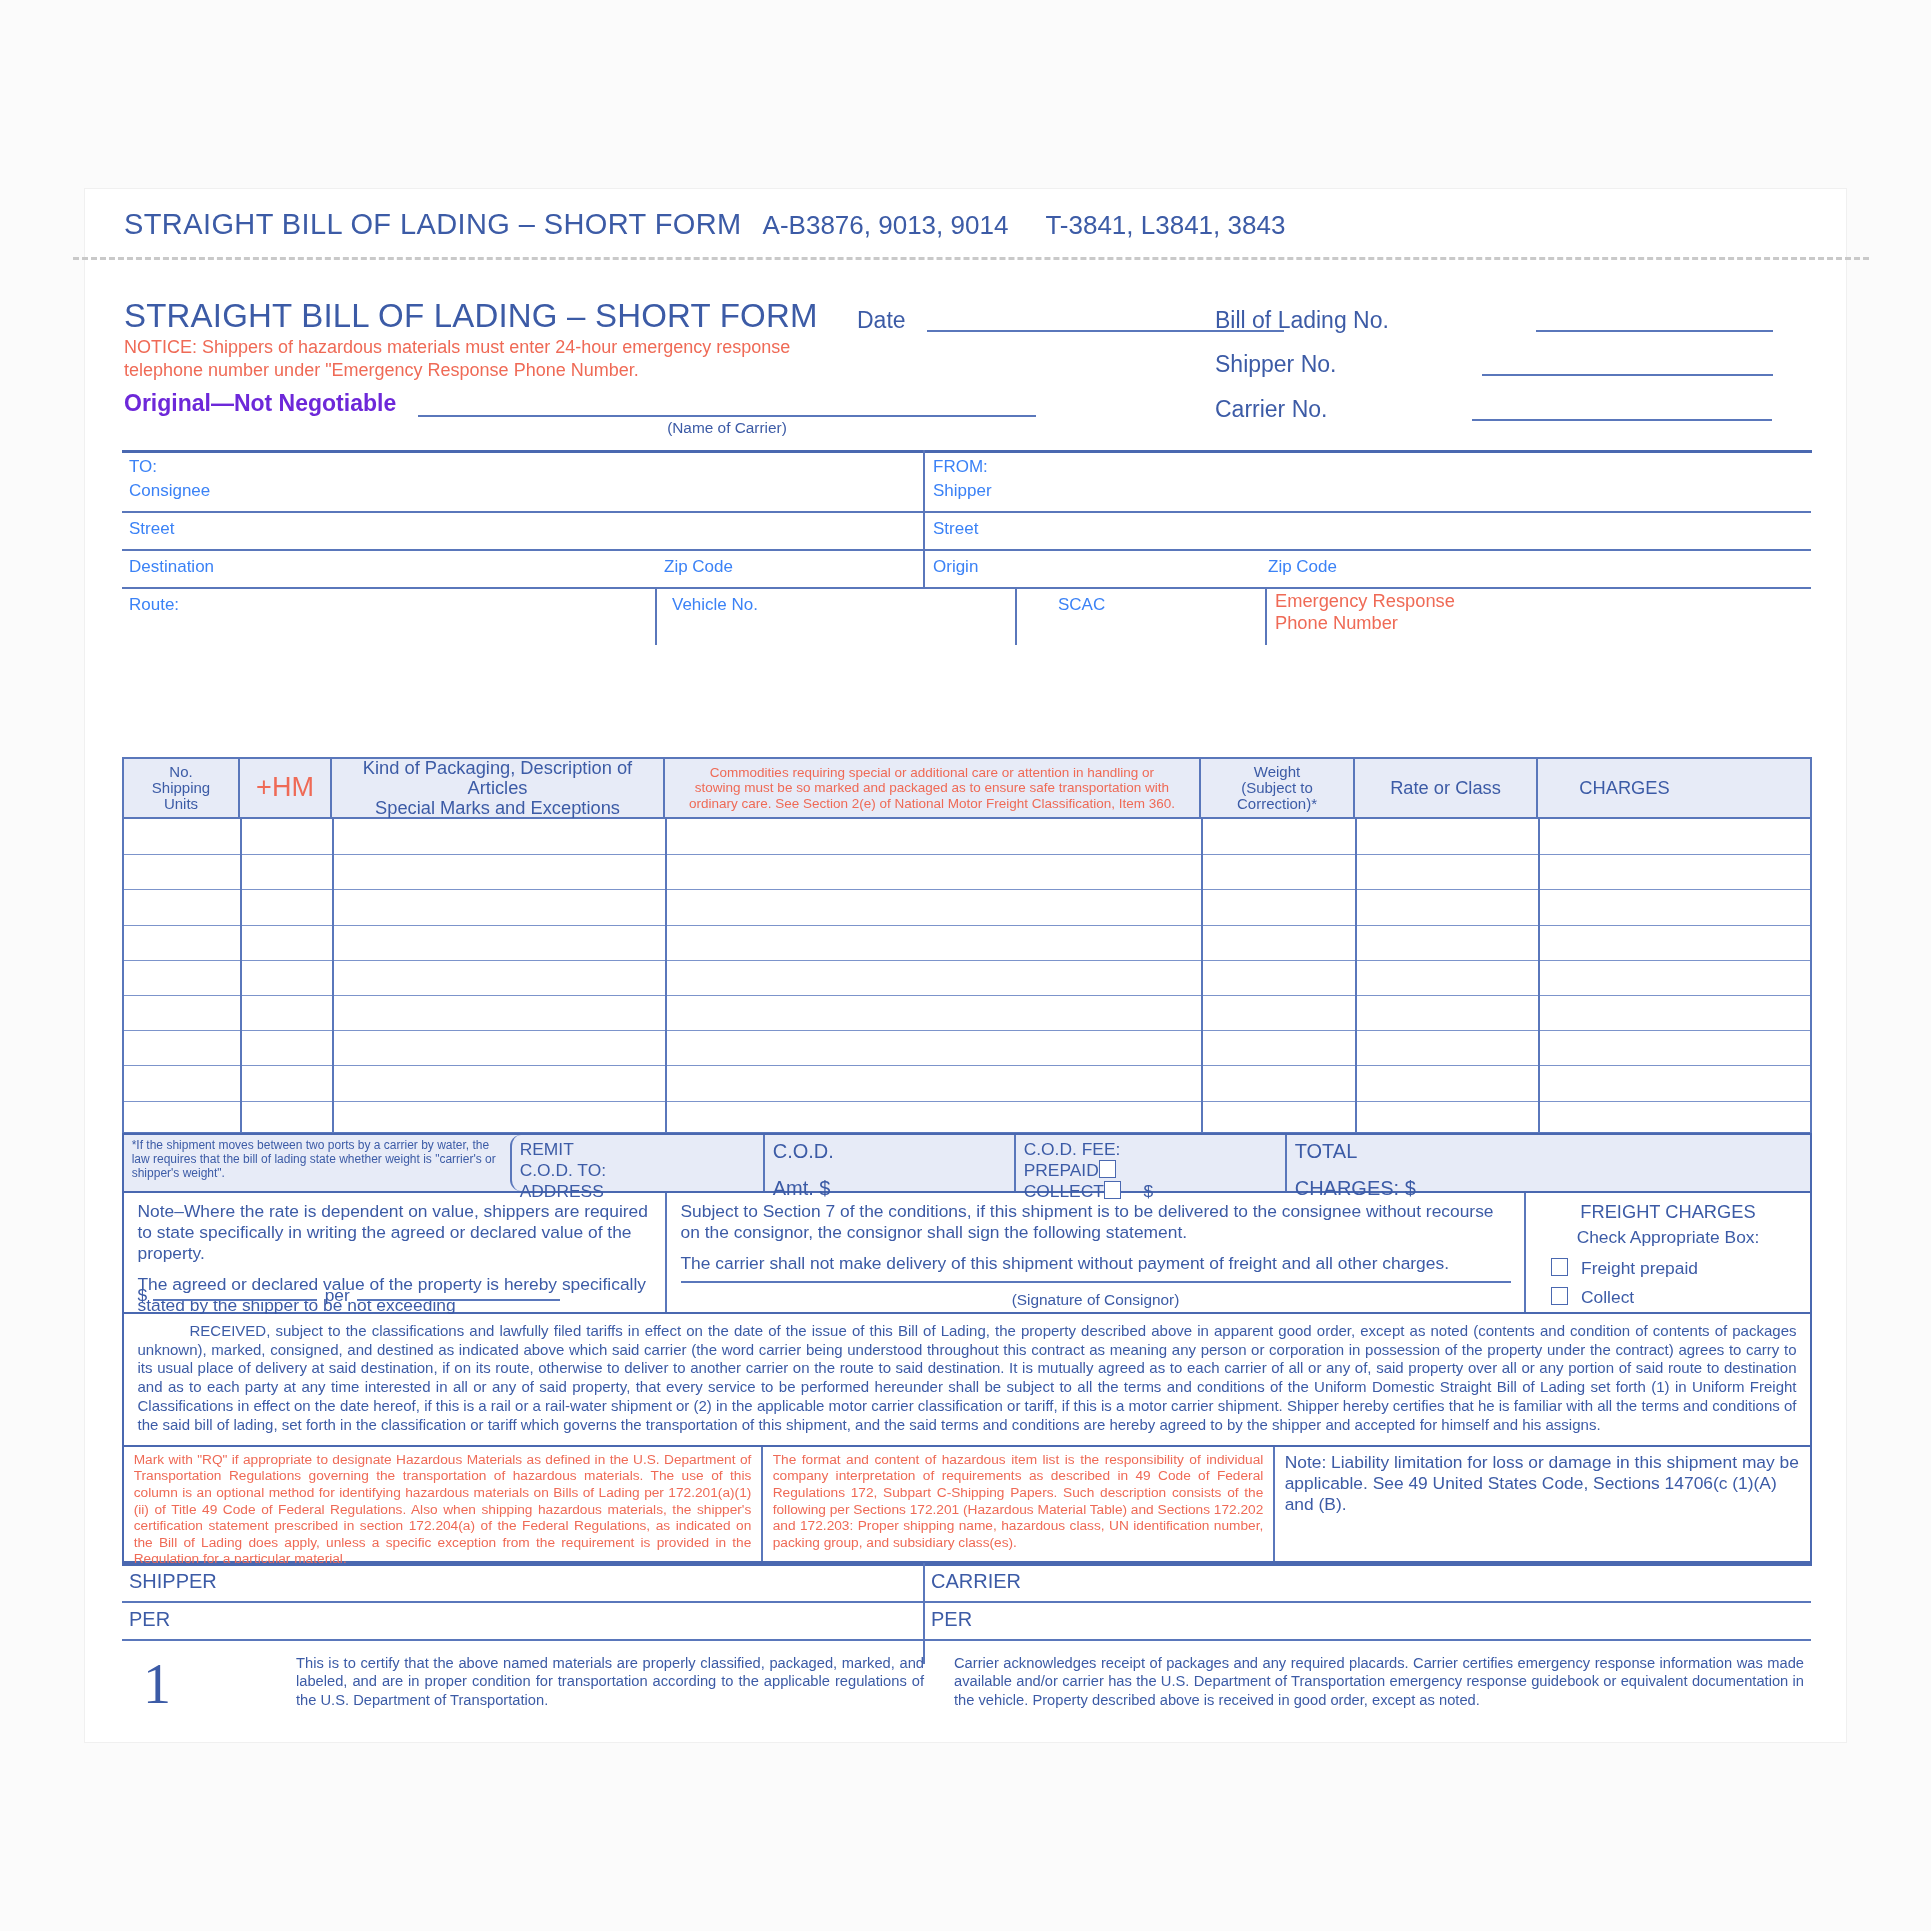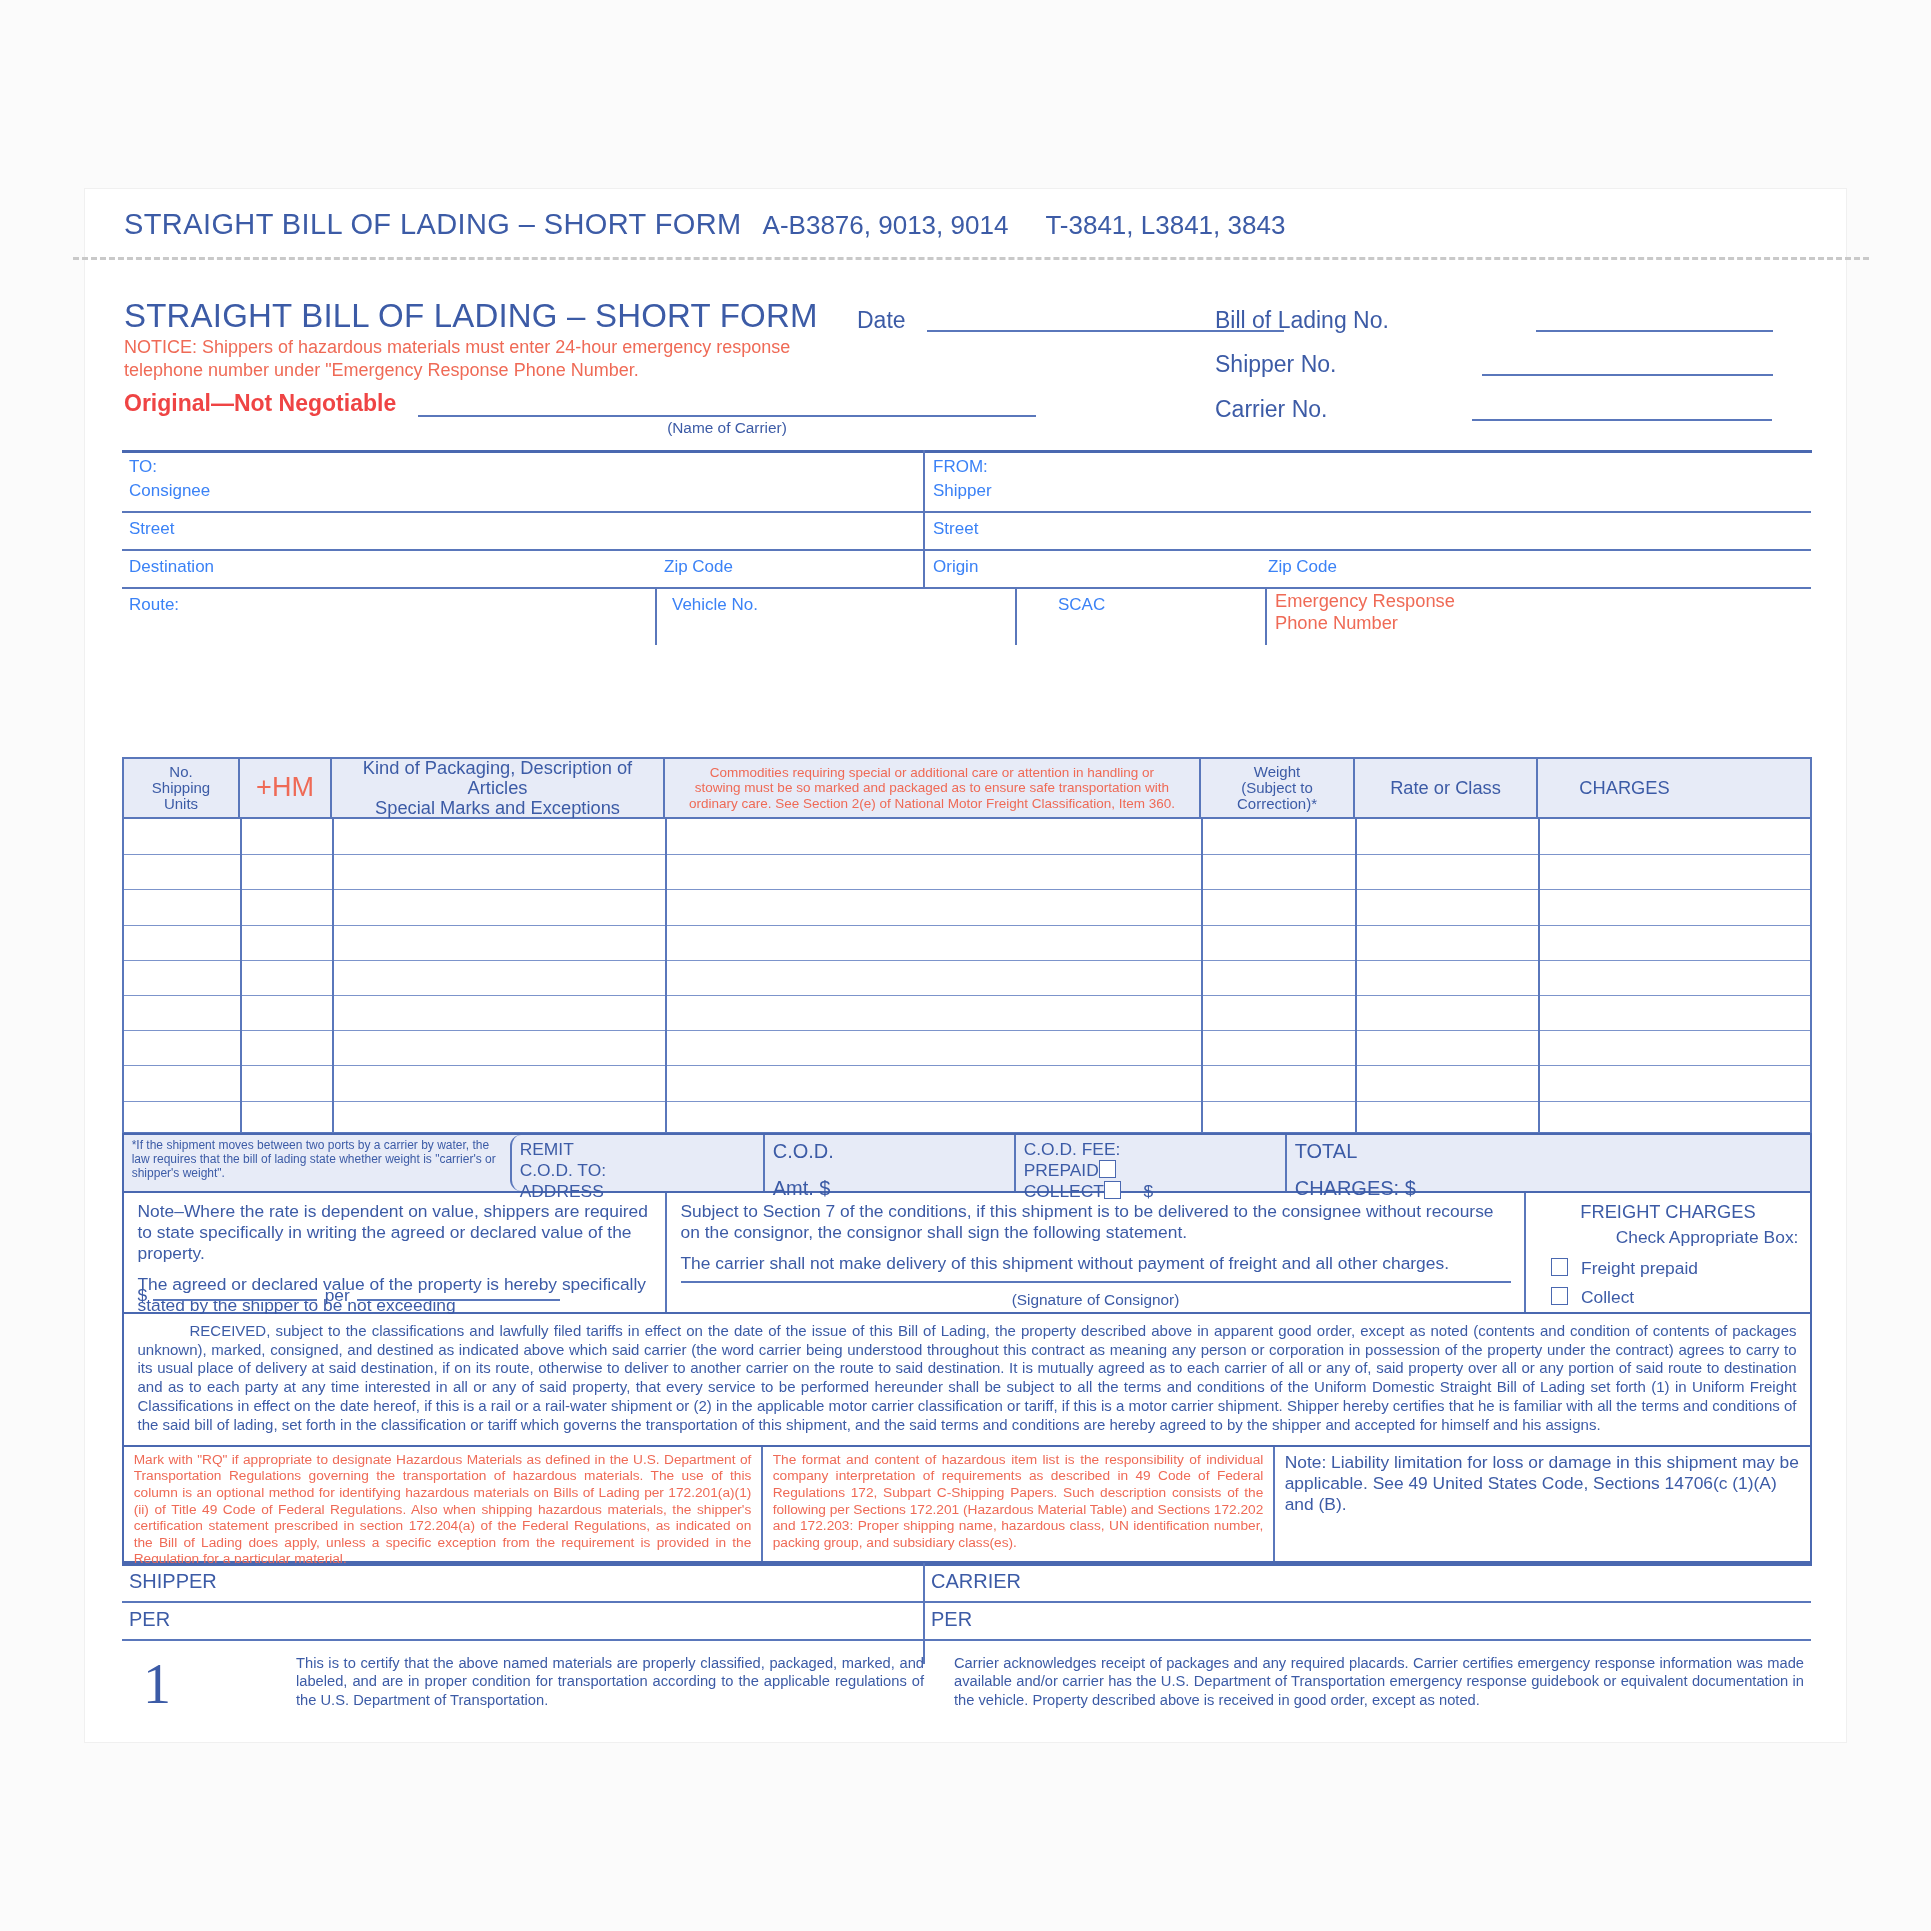--- a/index.html
+++ b/index.html
@@ -36,21 +36,21 @@
   .form-title{
     position:absolute;left:39px;top:108px;
     font-size:33px;color:#3c5ba6;letter-spacing:0.2px;white-space:nowrap;
   }
   .notice{
     position:absolute;left:39px;top:147px;width:676px;
     font-size:18px;line-height:1.3;color:#ef6a56;
   }
   .orig{
     position:absolute;left:39px;top:201px;
-    font-size:23px;font-weight:bold;color:#ef4444;white-space:nowrap;
+    font-size:23px;font-weight:bold;color:#6d28d9;white-space:nowrap;
   }
   .carrier-line{
     position:absolute;left:333px;top:226px;width:618px;
     border-bottom:2.9px solid #5a77bb;
   }
   .carrier-cap{
     position:absolute;left:333px;top:230px;width:618px;
     text-align:center;font-size:15.4px;color:#3c5ba6;
   }
   .date-lbl{position:absolute;left:772px;top:118px;font-size:23px;color:#3c5ba6;}
@@ -294,21 +294,21 @@
 
     <div style="position:absolute;left:541px;top:0;bottom:0;width:859px;box-sizing:border-box;border-left:2.9px solid #5a77bb;padding:7.7px 13.5px;">
       <div class="np">Subject to Section 7 of the conditions, if this shipment is to be delivered to the consignee without recourse on the consignor, the consignor shall sign the following statement.</div>
       <div class="np" style="margin-top:9.7px;">The carrier shall not make delivery of this shipment without payment of freight and all other charges.</div>
       <div style="position:absolute;left:13.5px;bottom:29px;width:830px;border-bottom:2.9px solid #5a77bb;"></div>
       <div class="sigcap" style="position:absolute;left:13.5px;bottom:2.9px;width:830px;">(Signature of Consignor)</div>
     </div>
 
     <div style="position:absolute;left:1400px;top:0;bottom:0;right:0;box-sizing:border-box;border-left:2.9px solid #5a77bb;padding:7.7px 11.6px;">
       <div class="np" style="text-align:center;font-size:18.3px;">FREIGHT CHARGES</div>
-      <div class="np" style="text-align:right;margin-top:3.9px;">Check Appropriate Box:</div>
+      <div class="np" style="text-align:center;margin-top:3.9px;">Check Appropriate Box:</div>
       <div class="np" style="margin-top:9.7px;padding-left:13.5px;">
         <span class="cbox"></span>
         <span style="margin-left:7.7px;">Freight prepaid</span>
       </div>
       <div class="np" style="margin-top:7.7px;padding-left:13.5px;">
         <span class="cbox"></span>
         <span style="margin-left:7.7px;">Collect</span>
       </div>
     </div>
   </div>

